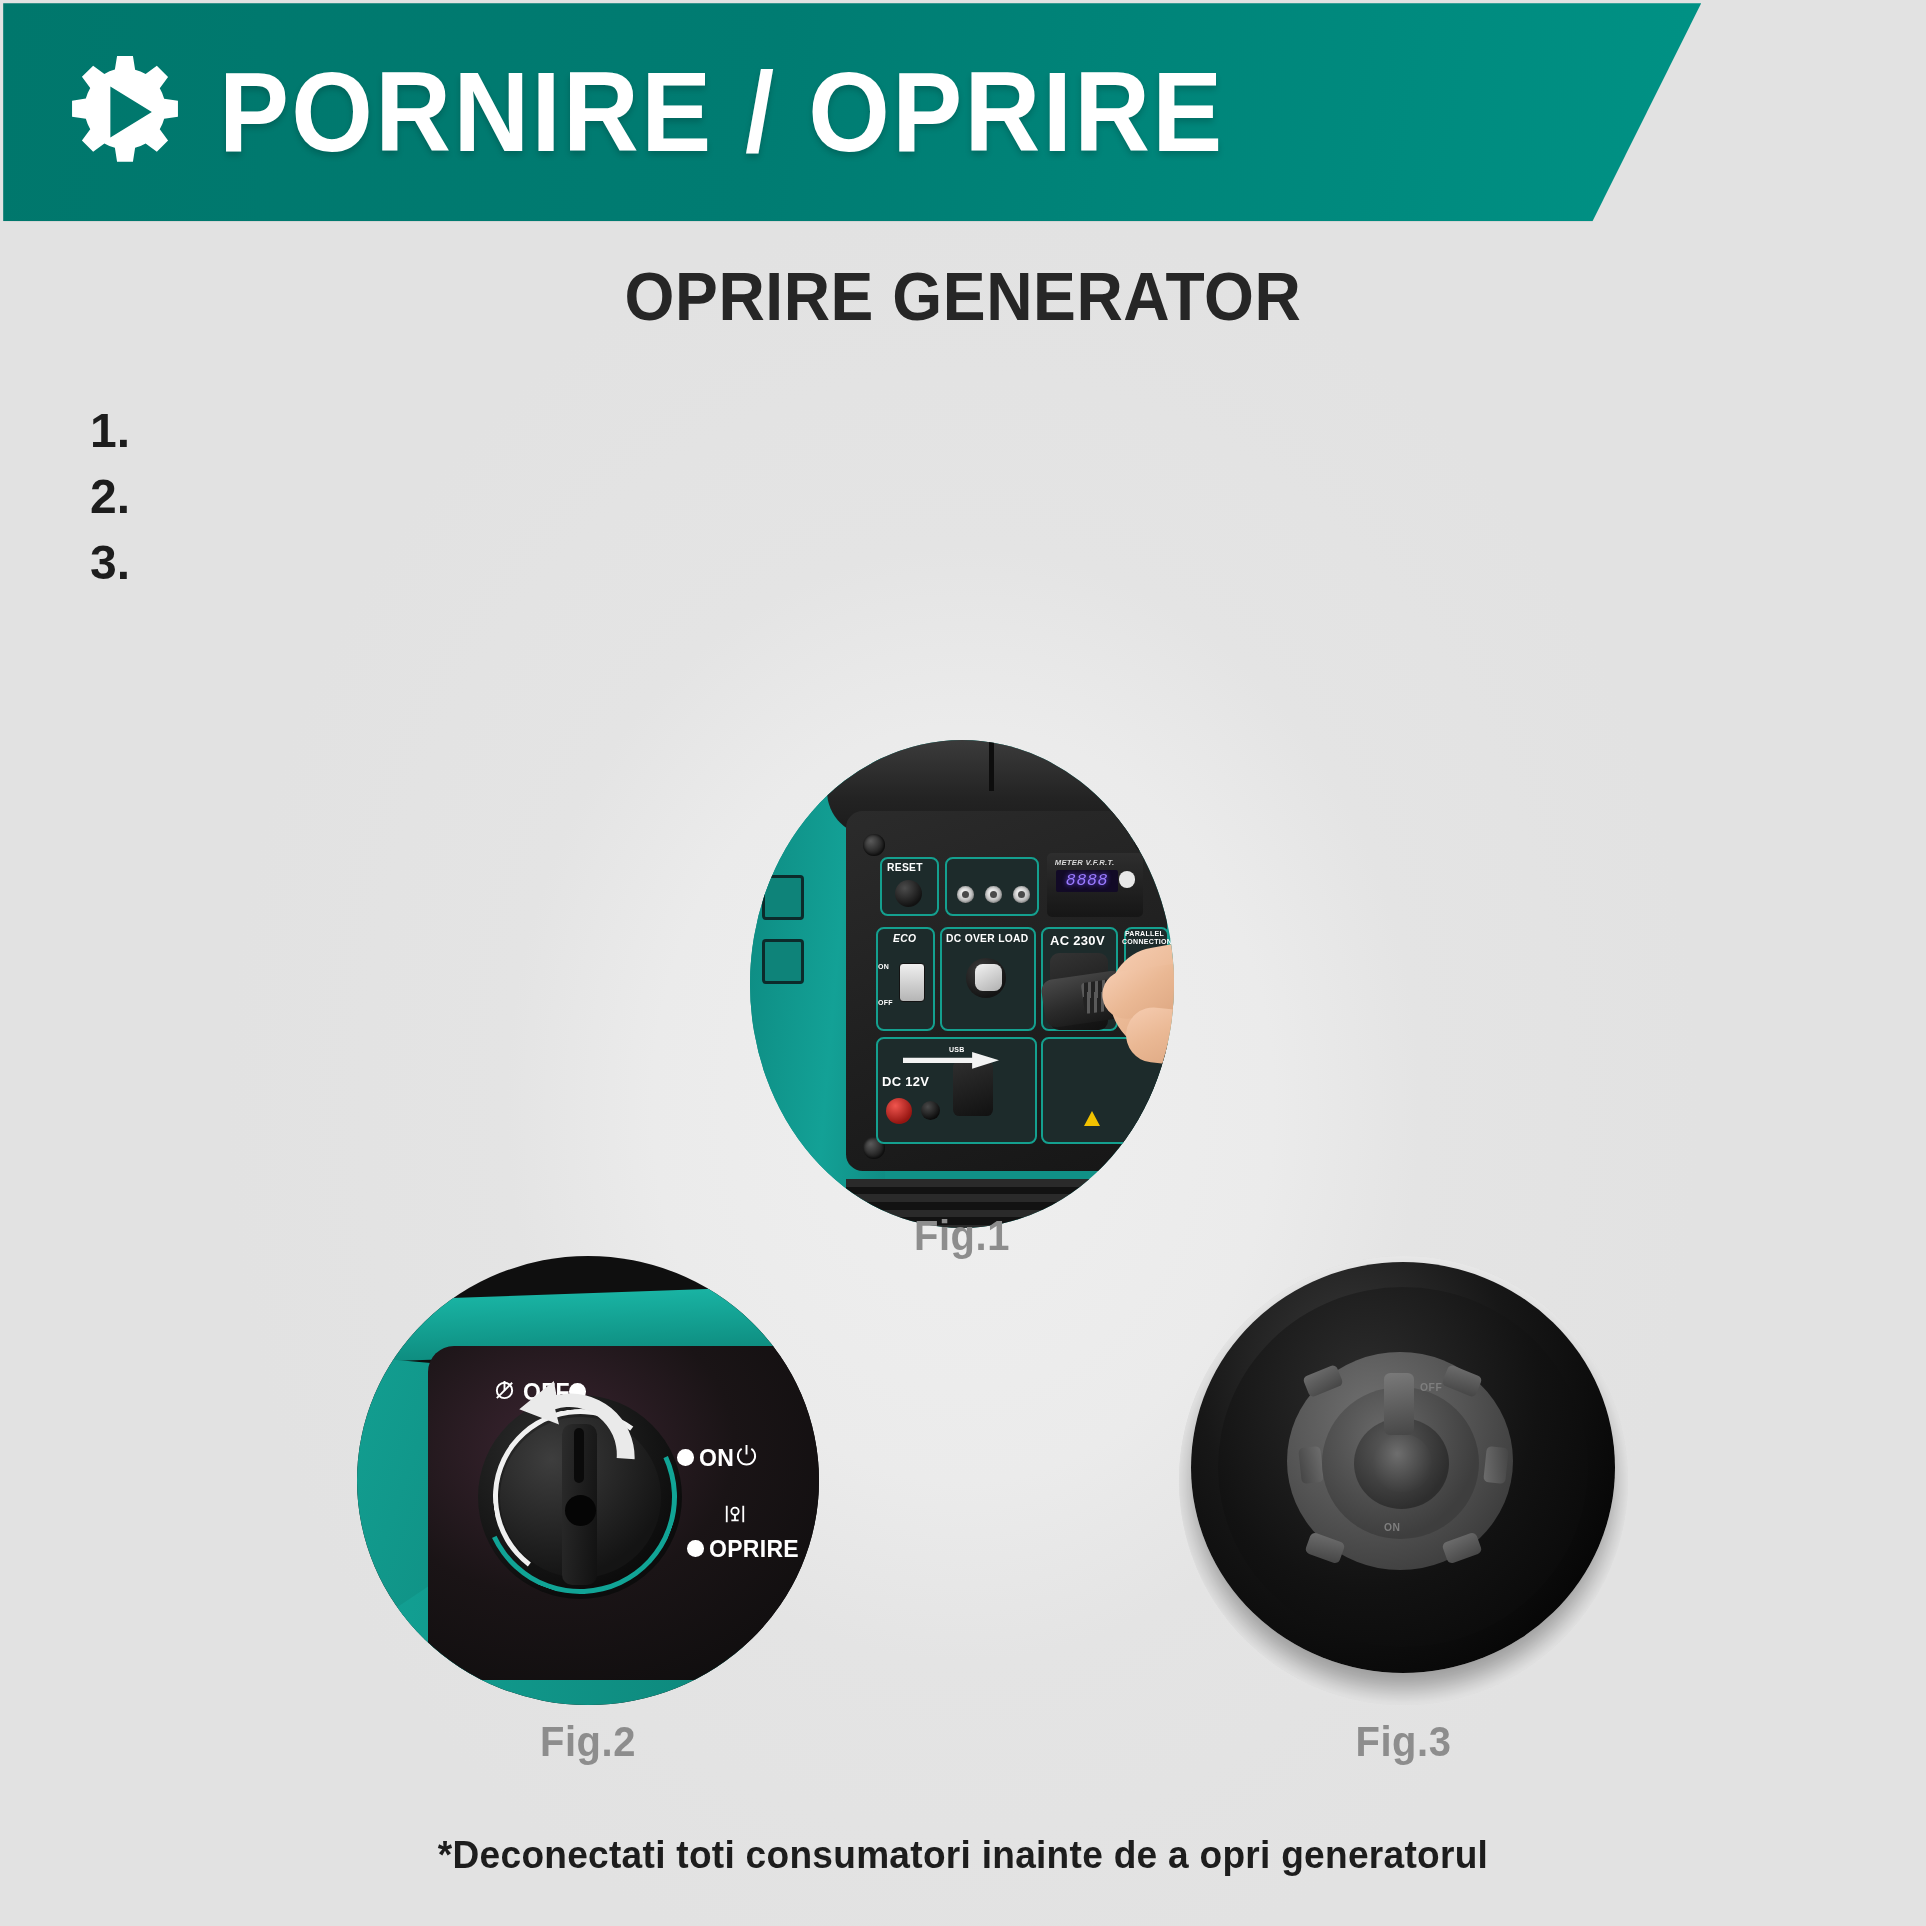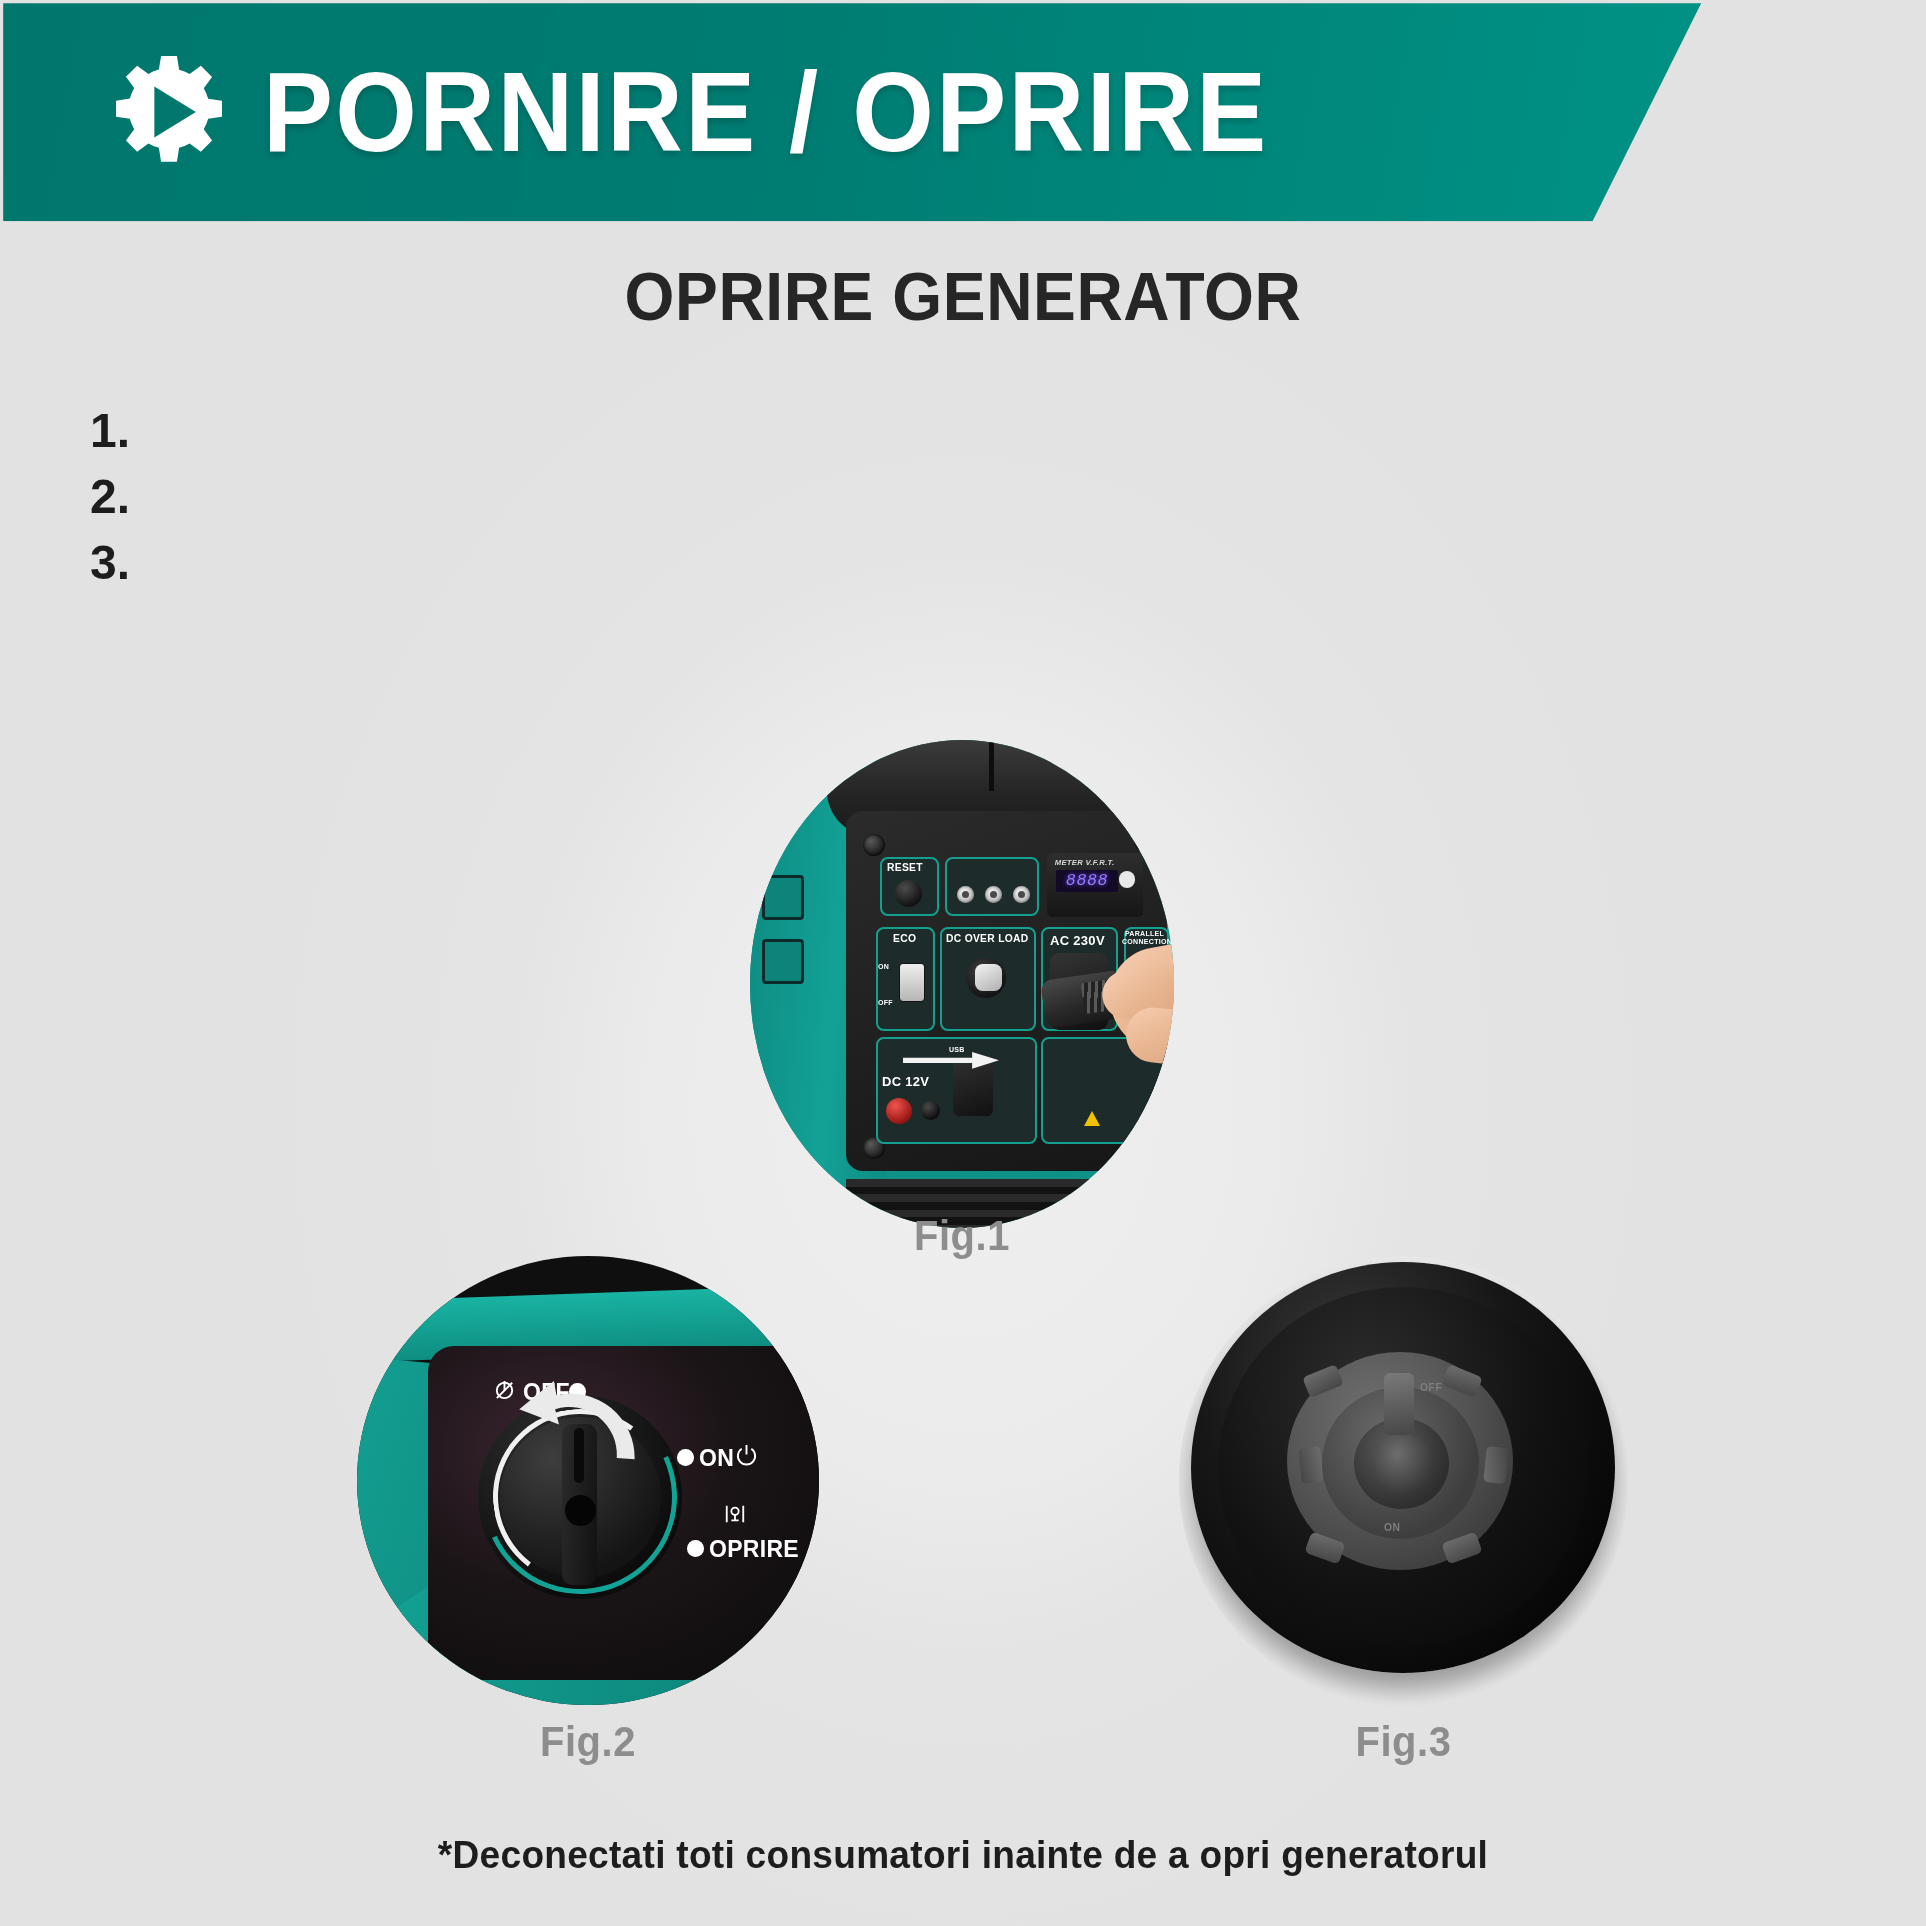--- a/index.html
+++ b/index.html
@@ -20,21 +20,21 @@
     pointer-events:none;
   }
 
   
   #header-banner{
     position:absolute; left:3.2px; top:3.2px;
     width:1698px; height:218px;
     background:linear-gradient(100deg,#00776c 0%,#007c72 45%,#009285 100%);
     clip-path:polygon(0 0, 100% 0, 93.6% 100%, 0 100%);
     filter:drop-shadow(0 6.4px 10.3px rgba(0,0,0,.30));
-    display:flex; align-items:center;padding-left:44px;
+    display:flex; align-items:center;
   }
   #gear-icon-wrap{ margin-left:61px; width:122px; height:122px; flex:0 0 auto; }
   #gear-icon-wrap svg{ display:block; width:122px; height:122px; }
   #banner-title{
     margin-left:33px;
     color:#ffffff;
     font-size:114px;
     font-weight:bold;
     letter-spacing:2.6px;
     line-height:1;
@@ -417,21 +417,21 @@
       <div class="f1-led-core"></div>
     </div>
 
   <div class="f1-meter" style="left:297px; top:113px; width:96px; height:64px;">
     <div class="f1-lbl" style="left:7.7px; top:5.1px; font-size:7.7px; color:#d8d8d8;">METER V.F.R.T.</div>
     <div class="f1-meter-screen">8888</div>
     <div class="f1-meter-btn"></div>
   </div>
 
   <div class="f1-subpanel" style="left:126px; top:187px; width:59px; height:104px;"></div>
-  <div class="f1-lbl" style="left:143px; top:193px;">ECO</div>
+  <div class="f1-lbl" style="left:143px; top:193px;font-style:italic;">ECO</div>
   <div class="f1-lbl" style="left:128px; top:223px; font-size:7px;">ON</div>
   <div class="f1-lbl" style="left:128px; top:259px; font-size:7px;">OFF</div>
   <div class="f1-eco-switch" style="left:149px; top:223px;"></div>
 
   <div class="f1-subpanel" style="left:190px; top:187px; width:96px; height:104px;"></div>
   <div class="f1-lbl" style="left:196px; top:193px;">DC OVER LOAD</div>
   <div class="f1-breaker" style="left:216px; top:218px;">
     <div class="f1-breaker-btn"></div>
   </div>
 

